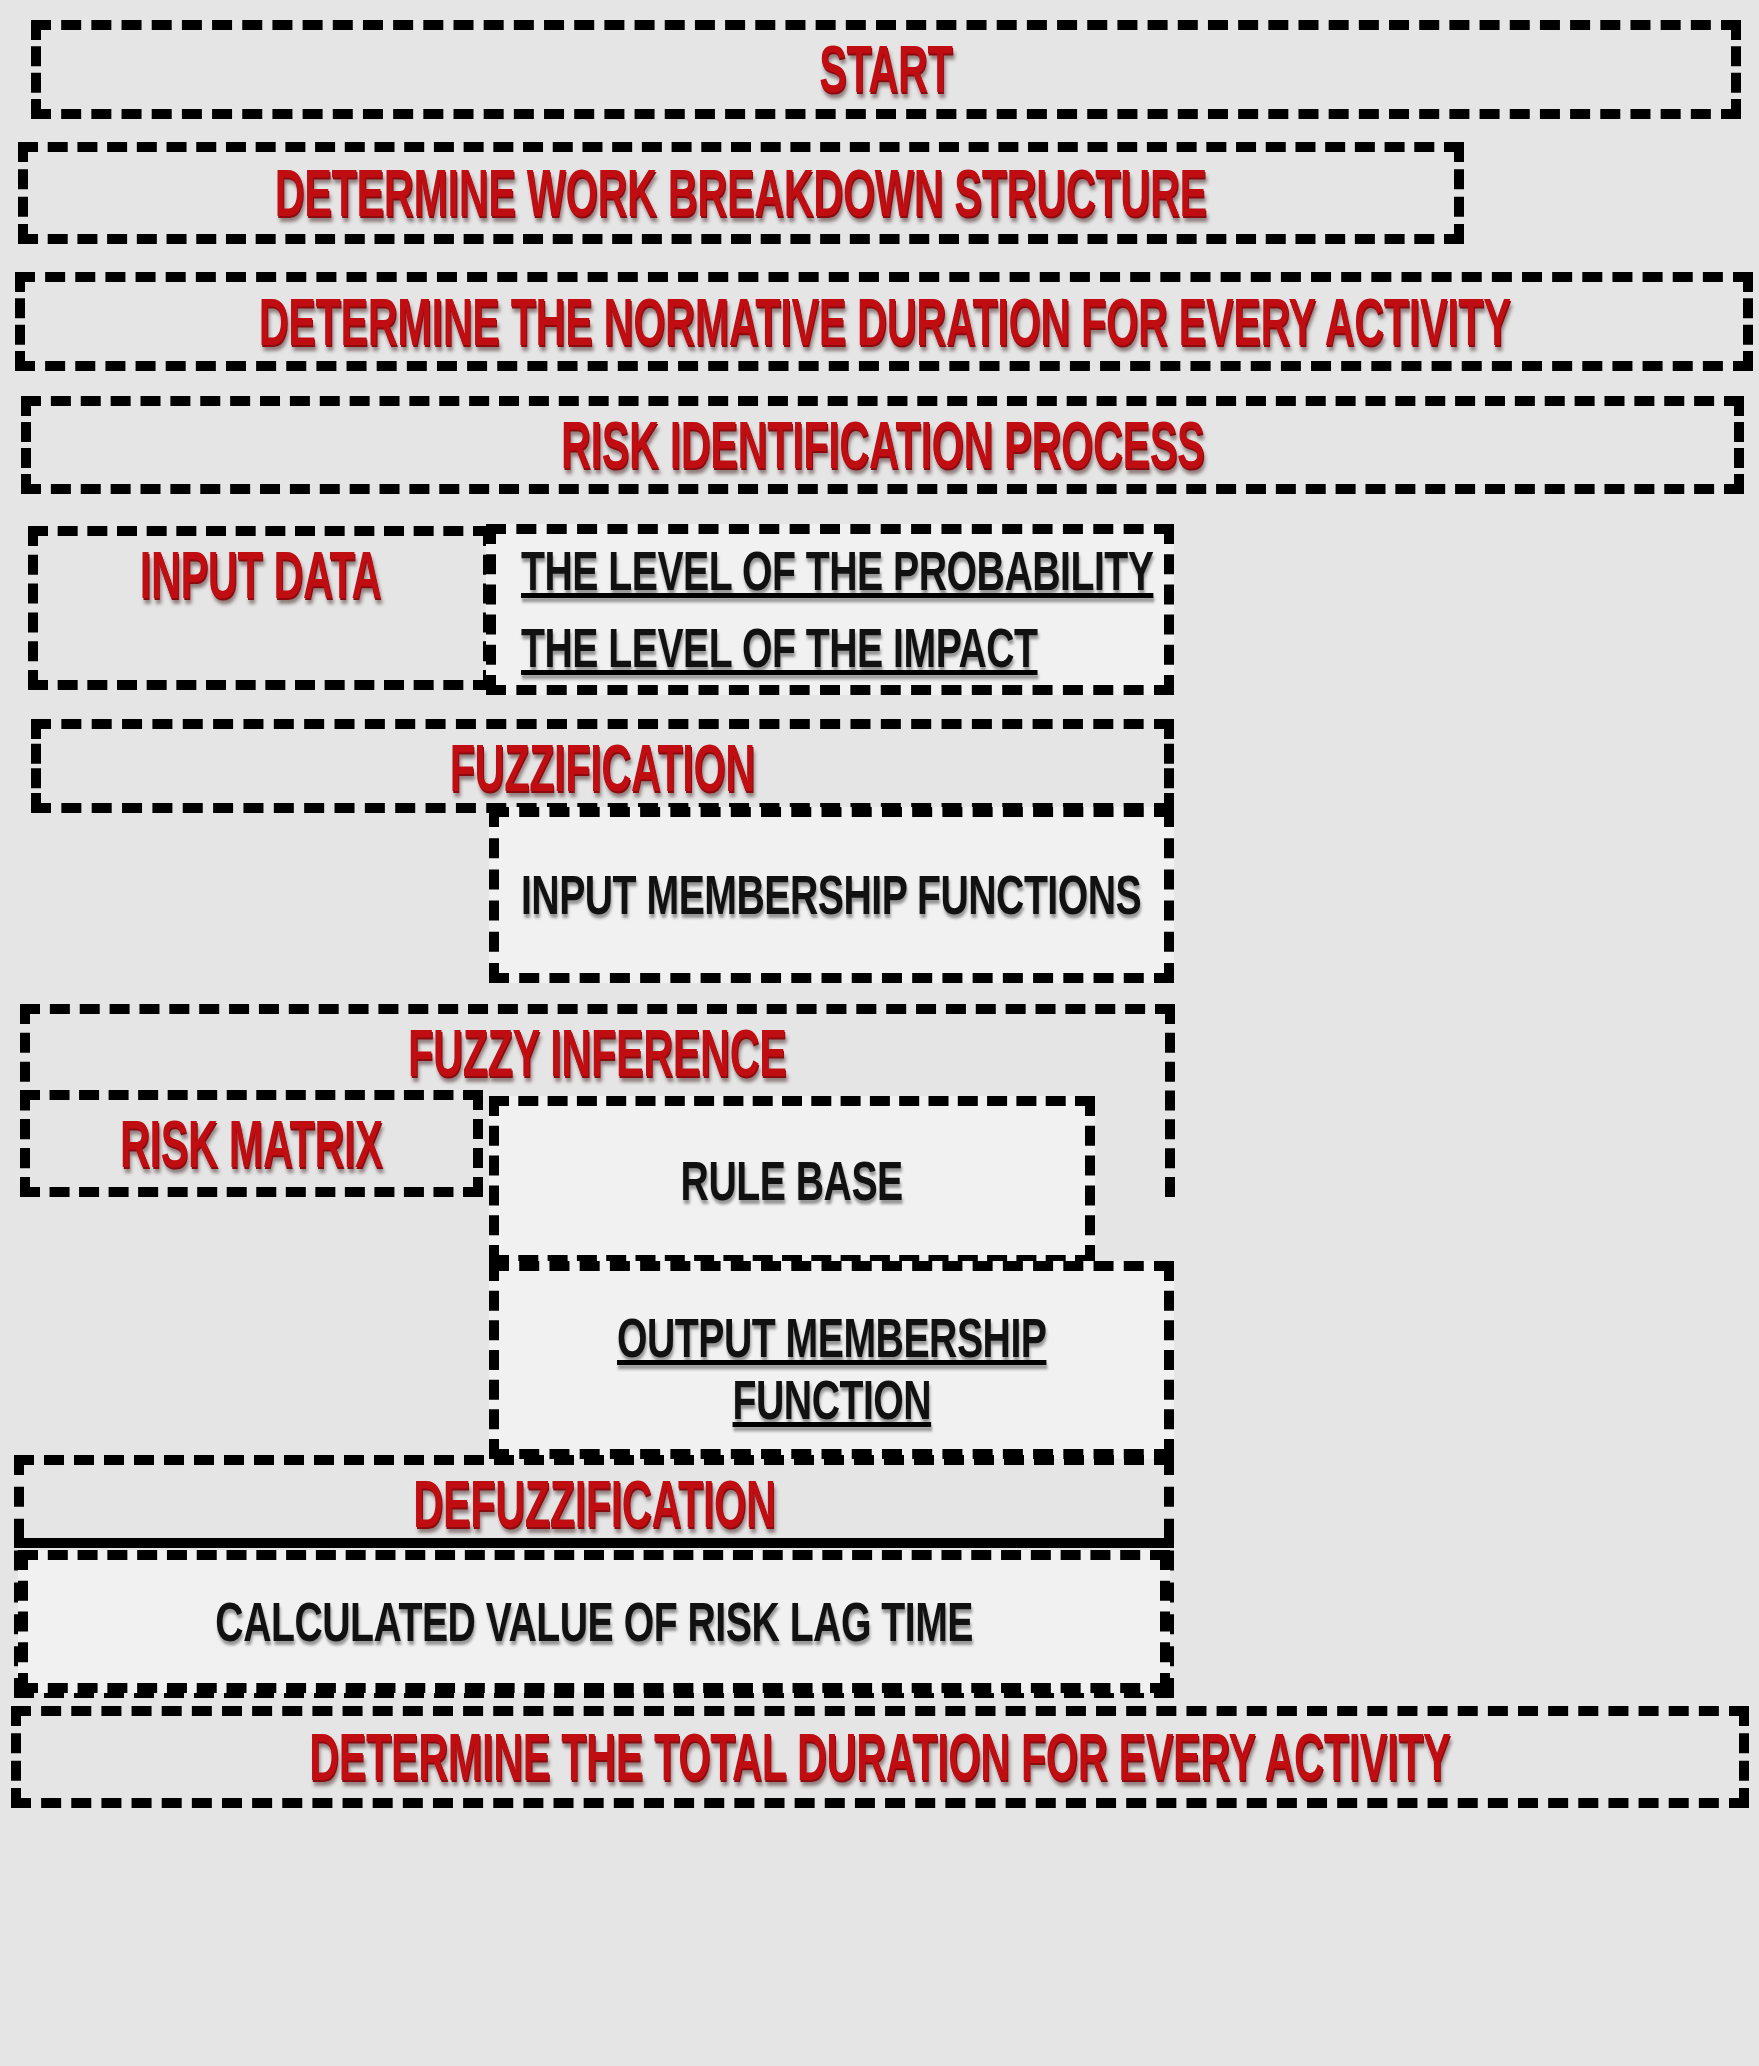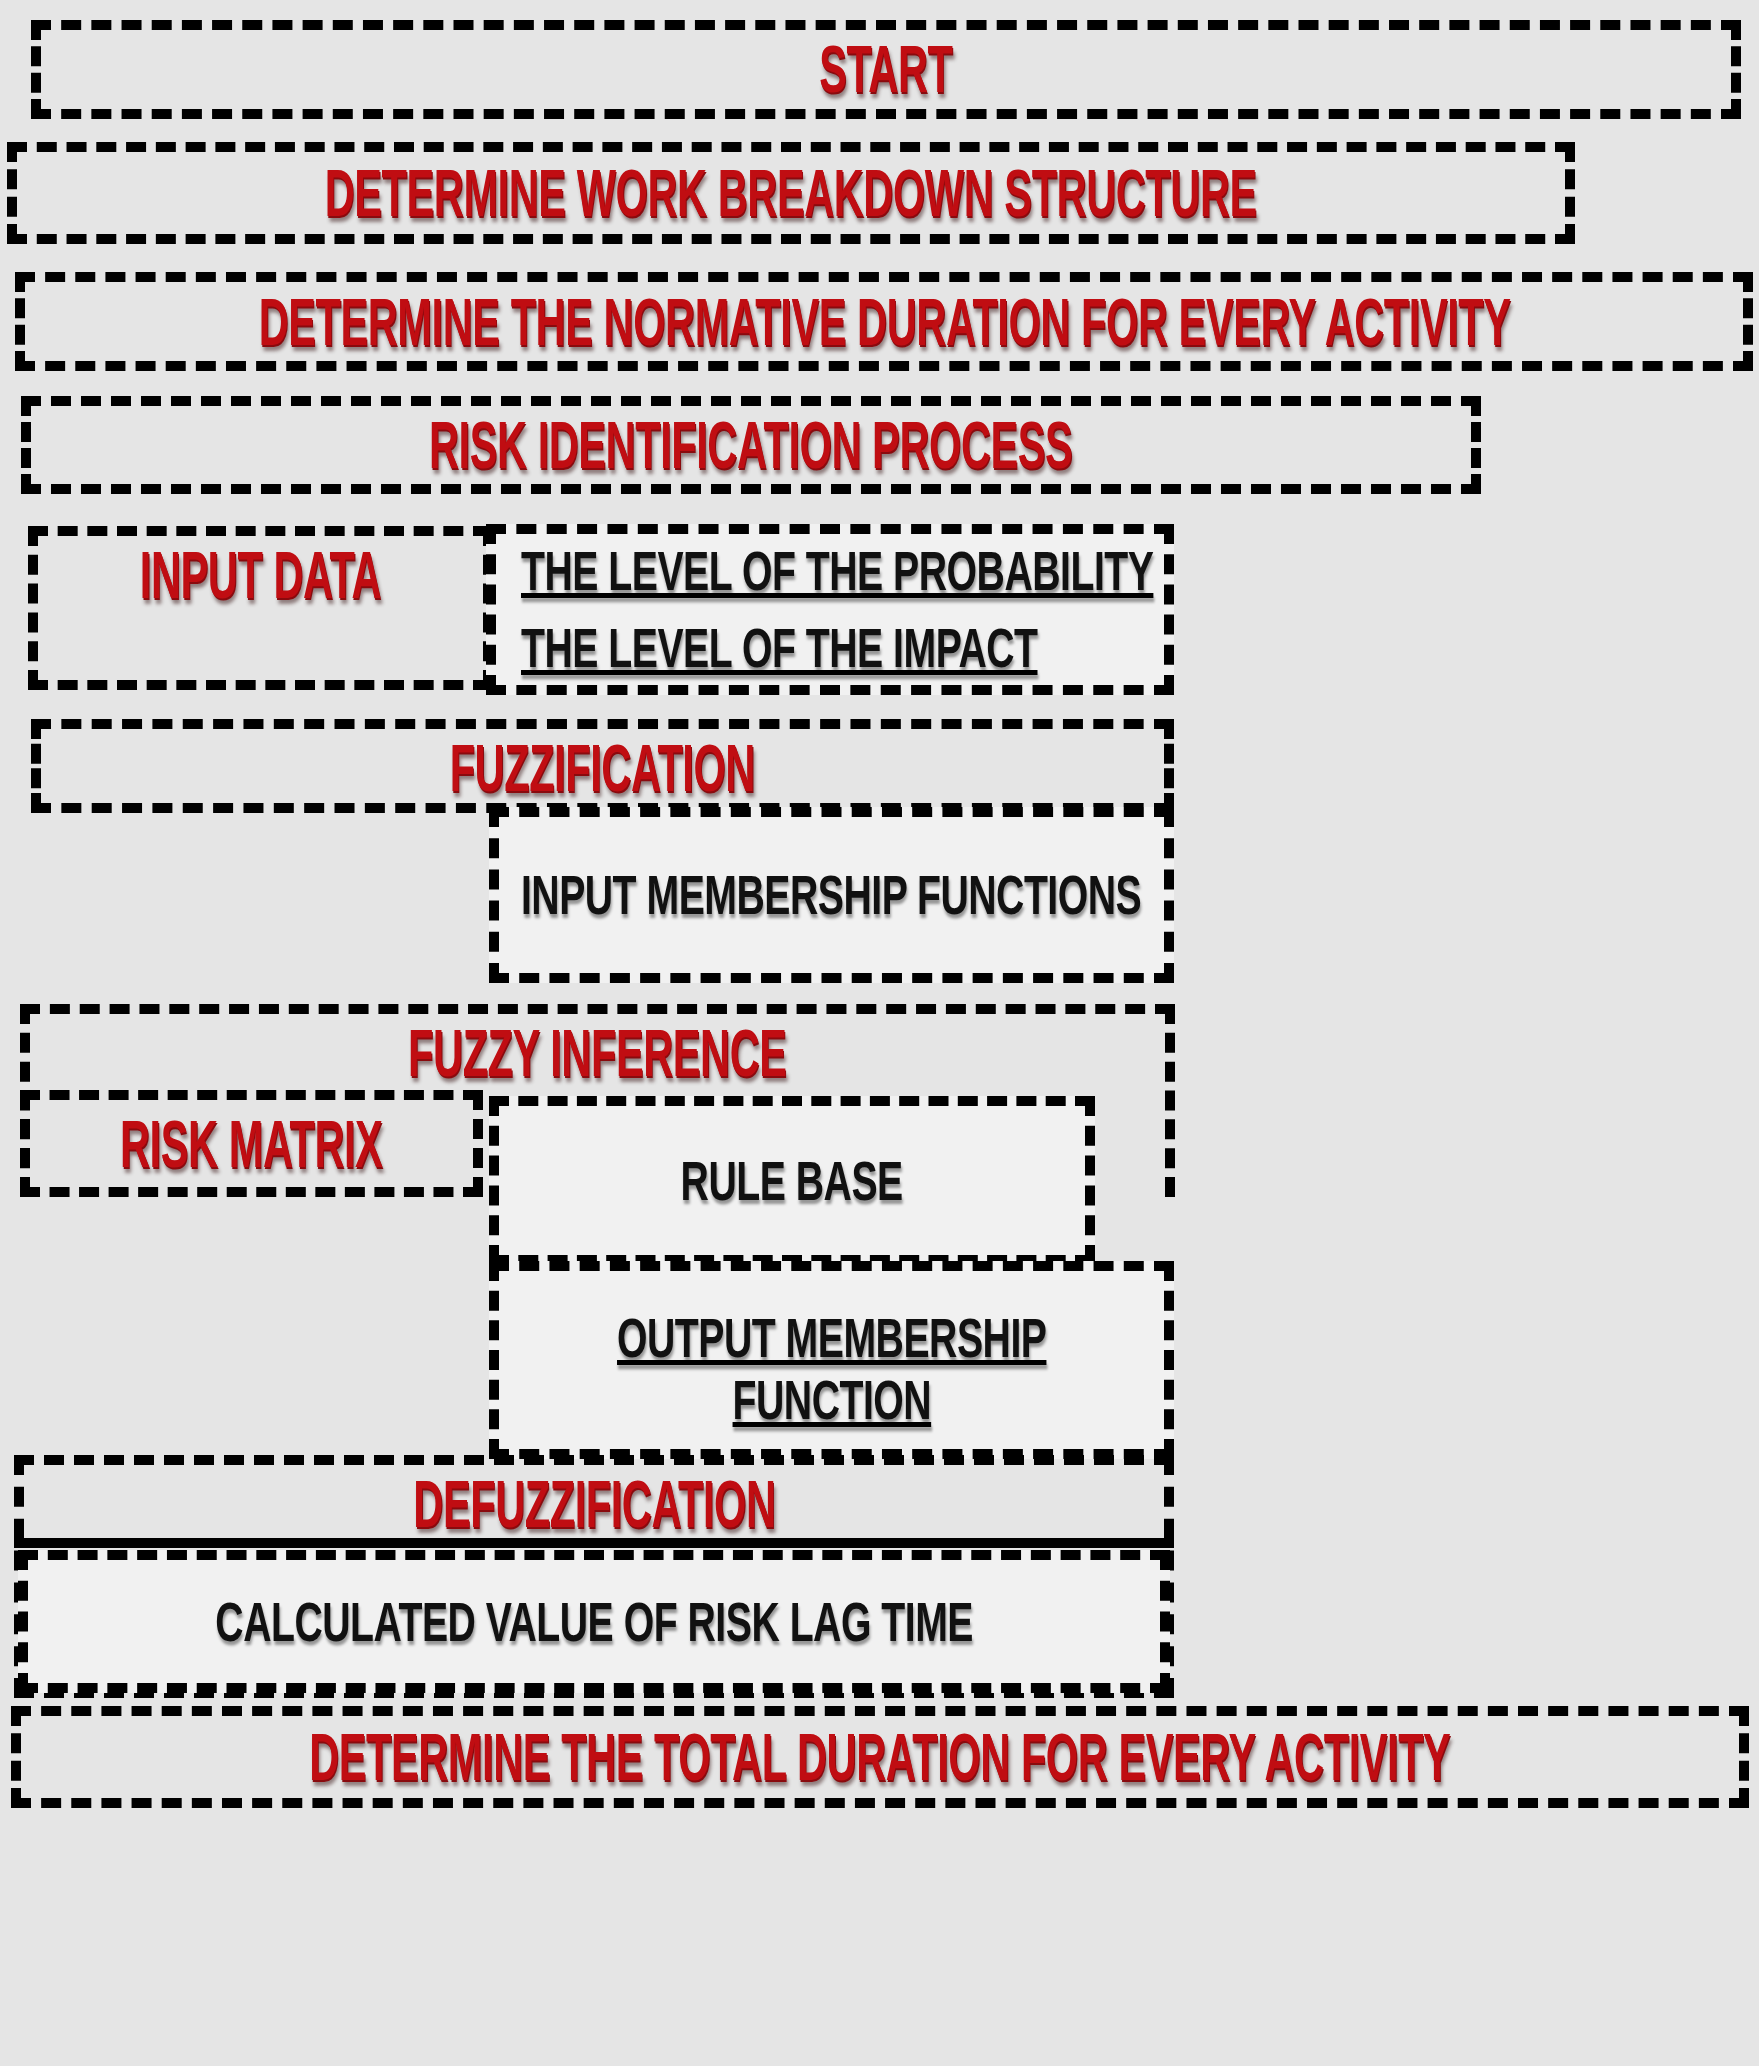--- a/index.html
+++ b/index.html
@@ -69,23 +69,23 @@
   .left-align .squeeze-blk { transform-origin: 0 50%; }
   .gap-lines { gap: 21px; }
   .gap-lines-sm { gap: 6px; align-items: center; }
   .divider {
     position: absolute;
     box-sizing: border-box;
     background: #000000;
   }
   
   #start-box        { left: 31px;  top: 19.5px;   width: 1710px; height: 99px; }
-  #wbs-box          { left: 7px;  top: 142px;  width: 1568px; height: 102px; }
+  #wbs-box          { left: 18px;  top: 142px;  width: 1446px; height: 102px; }
   #normative-box    { left: 15.4px;  top: 272px;  width: 1738px; height: 99px; align-items: center; }
-  #risk-id-box      { left: 21px;  top: 396px;  width: 1460px; height: 98px; }
+  #risk-id-box      { left: 21px;  top: 396px;  width: 1723px; height: 98px; }
   #input-data-box   { left: 28px;  top: 526px;  width: 465px;  height: 164px; }
   #levels-box       { left: 486px; top: 524px;  width: 688px;  height: 171px; }
   #fuzzification-box{ left: 31px;  top: 719px; width: 1143px; height: 94px; }
   #input-mem-box    { left: 489px; top: 807px; width: 685px;  height: 176px; }
   #fuzzy-inf-box    { left: 19.5px;  top: 1004px; width: 1155px; height: 193px; }
   #risk-matrix-box  { left: 19.5px;  top: 1090px; width: 463px;  height: 107px; }
   #rule-base-box    { left: 489px; top: 1096px; width: 606px;  height: 169px; }
   #output-mem-box   { left: 489px; top: 1261px; width: 685px;  height: 198px; padding-top: 18px; }
   #defuzz-box       { left: 14px;  top: 1455px; width: 1160px; height: 243px; }
   #defuzz-divider   { left: 14px;  top: 1538px; width: 1160px; height: 9.8px; }

